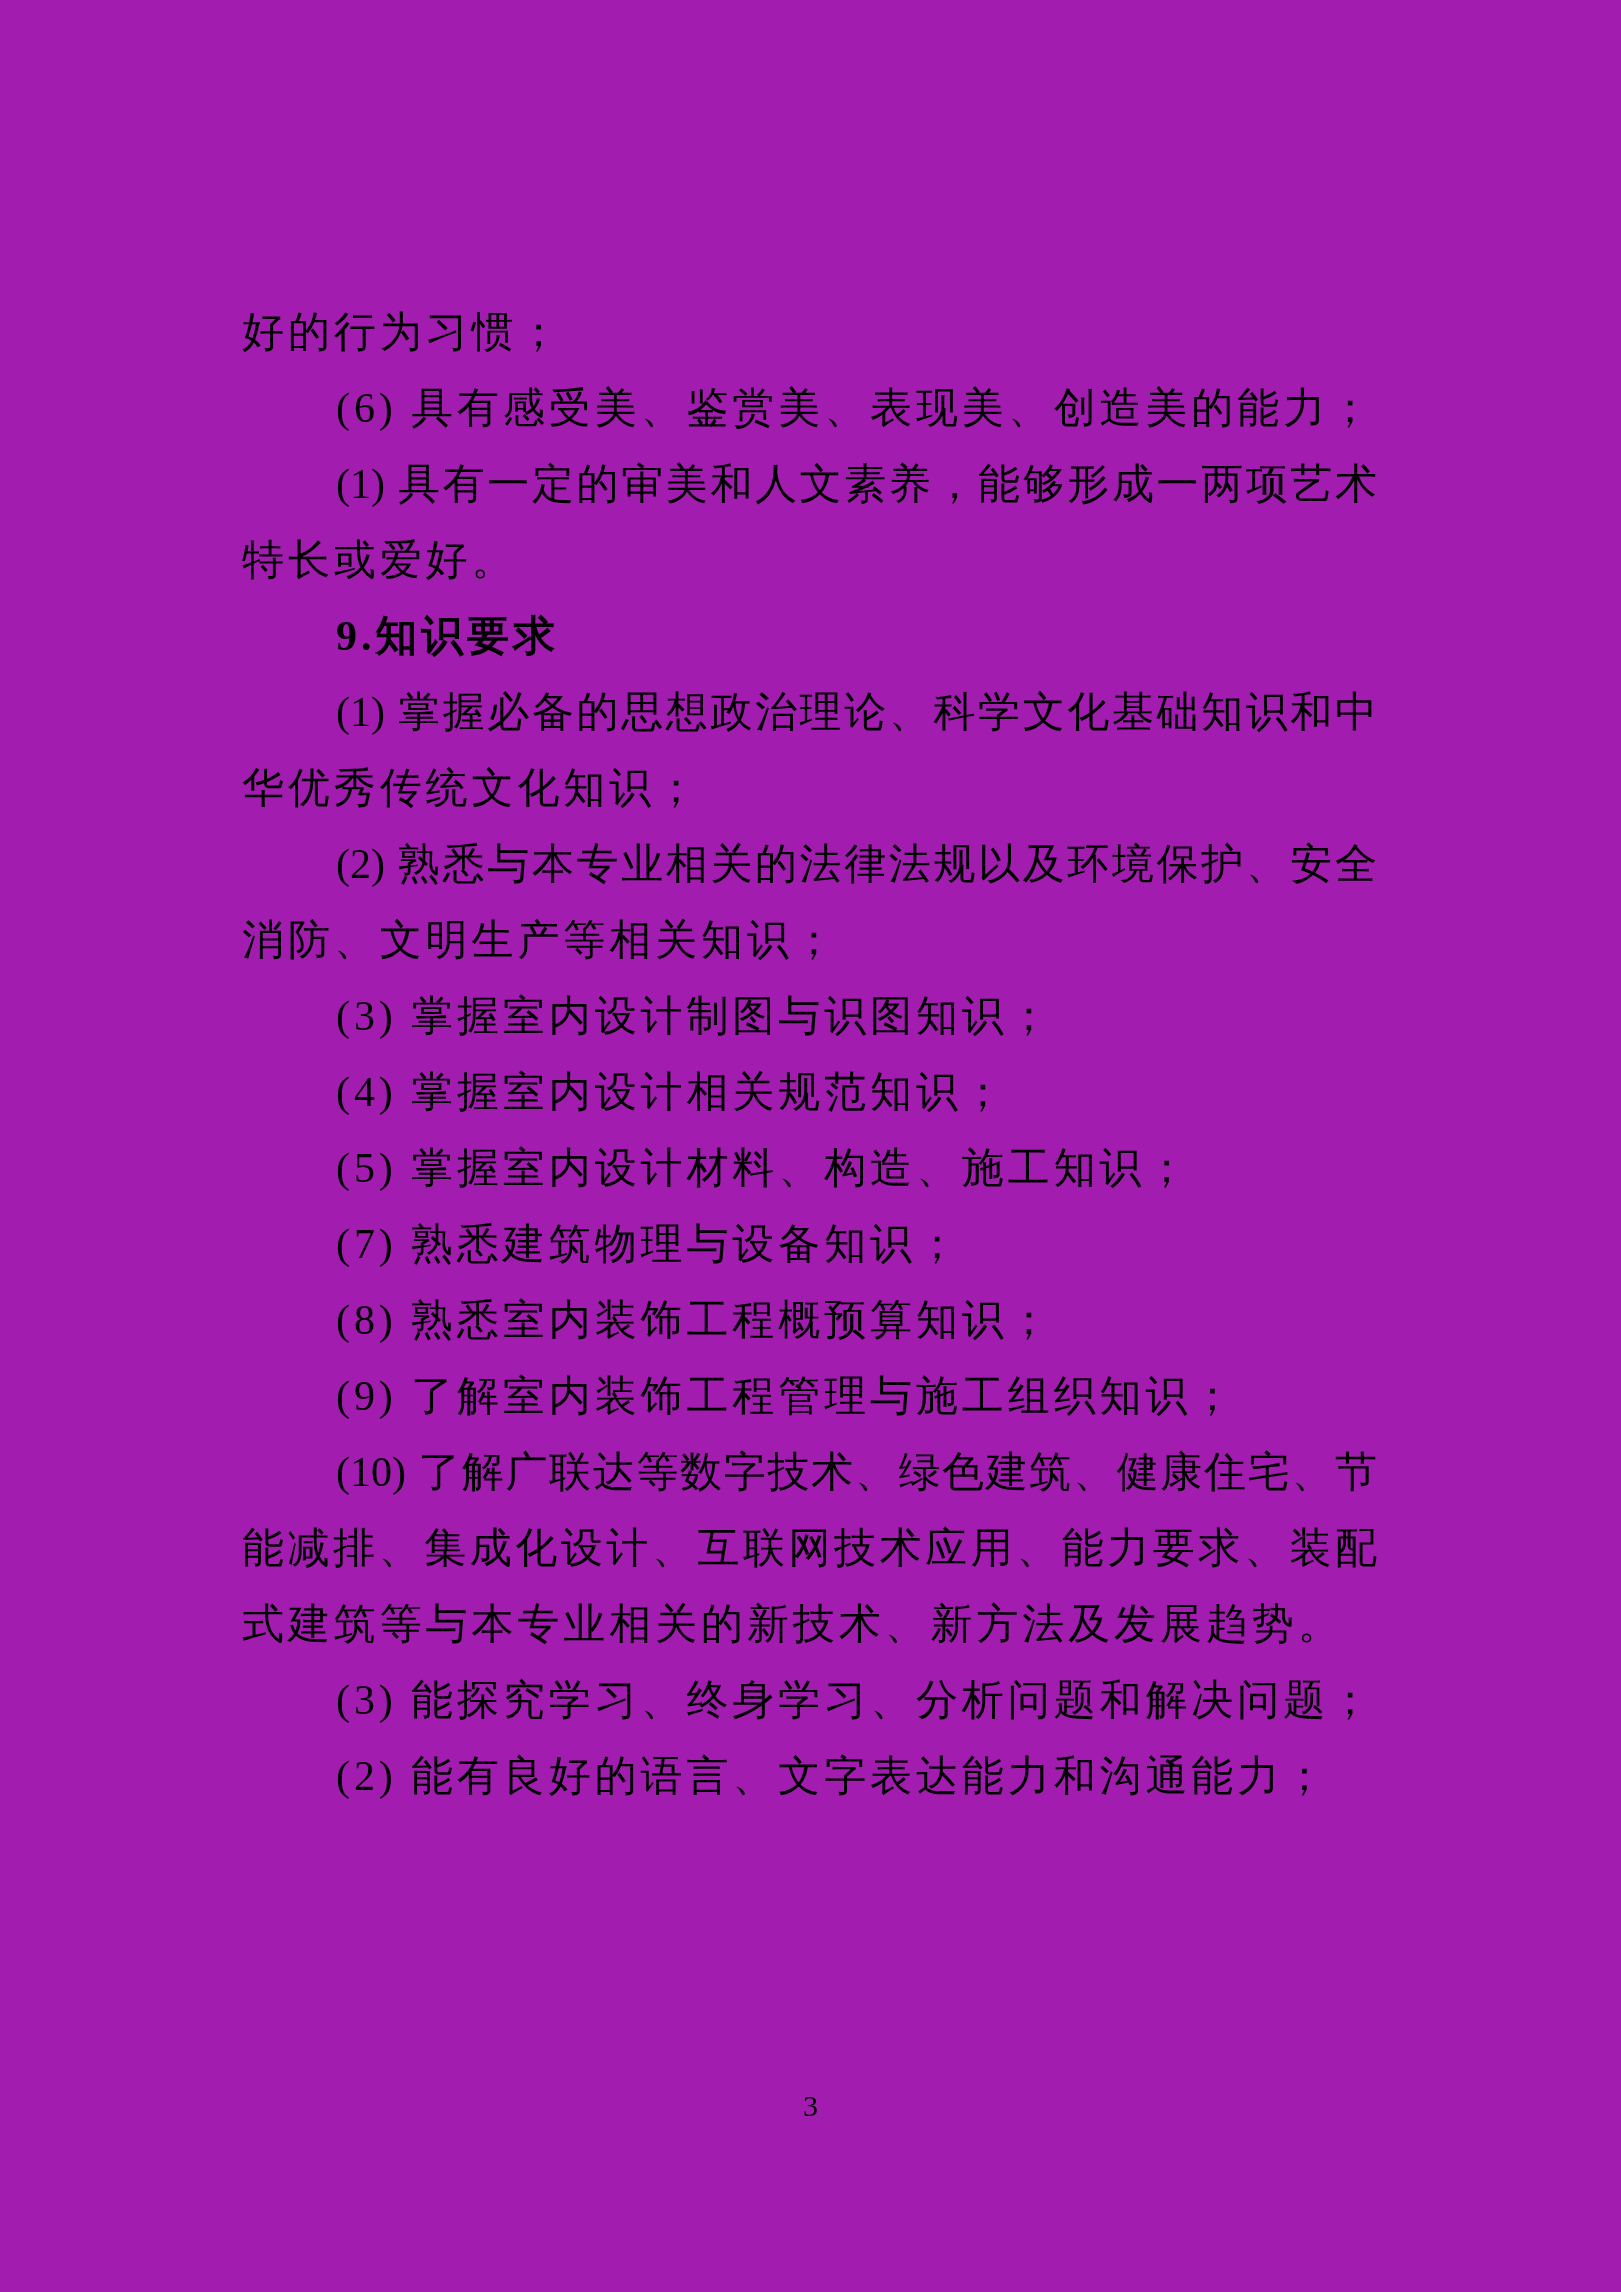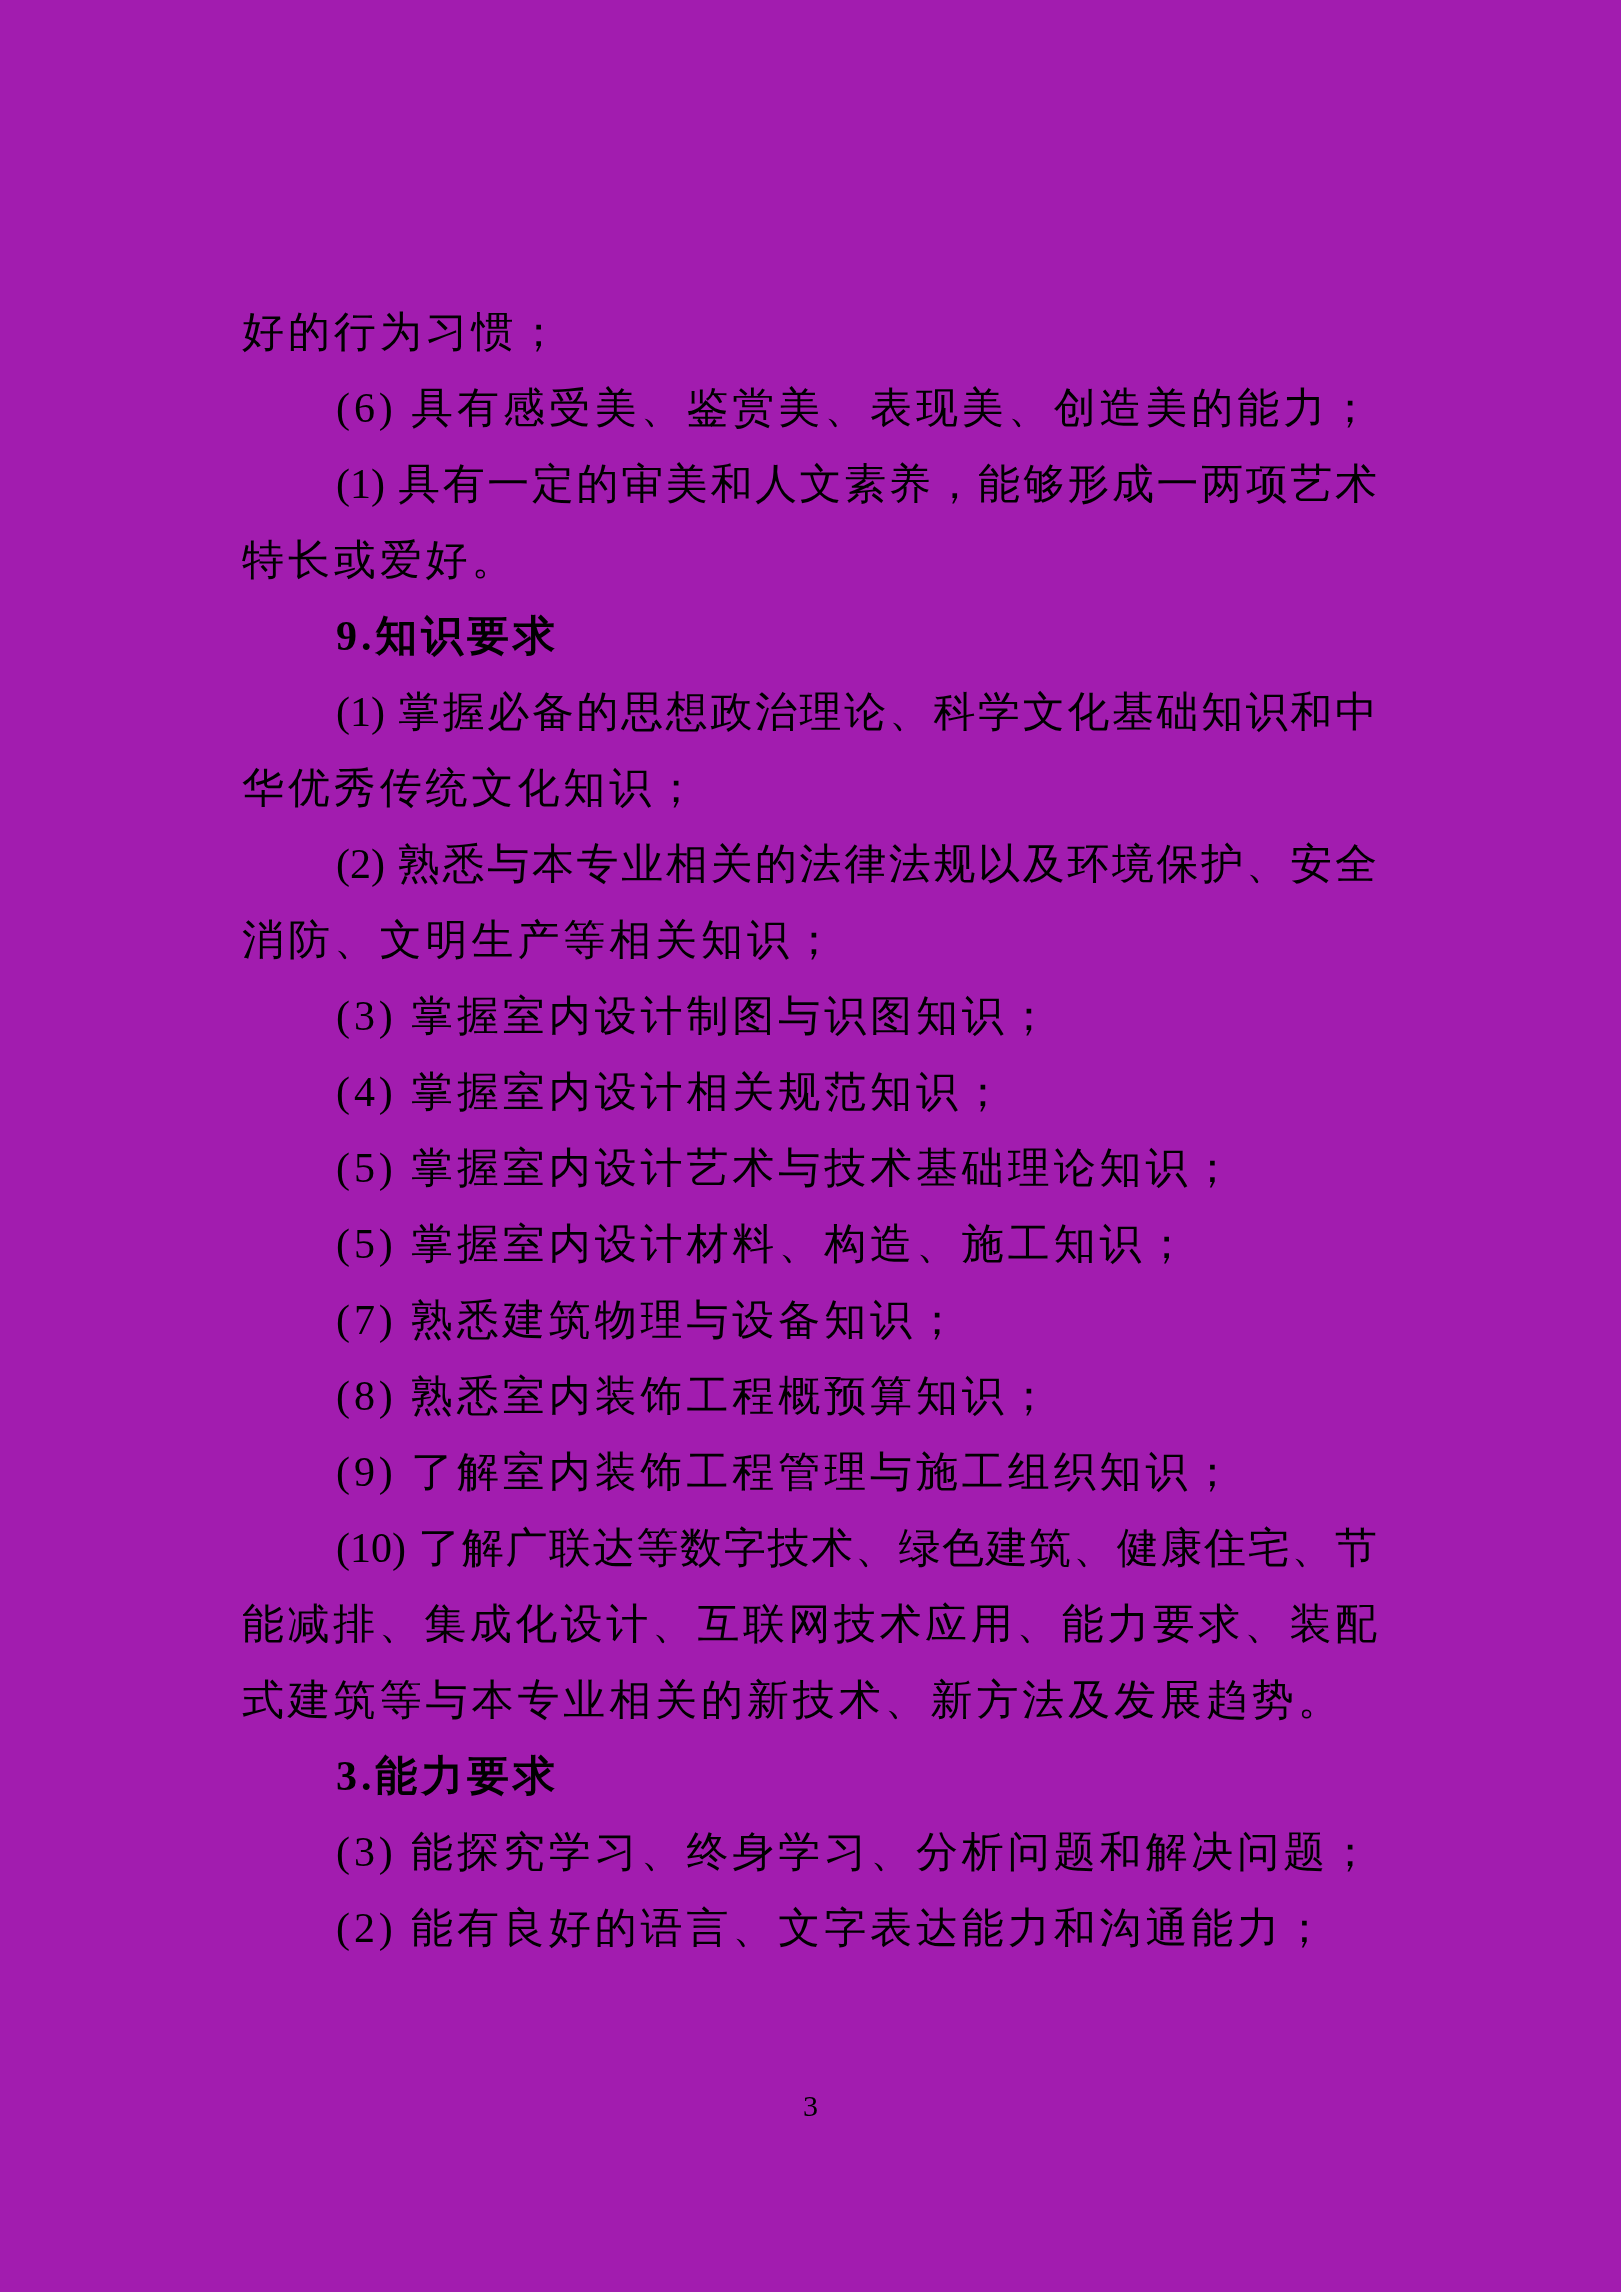--- a/index.html
+++ b/index.html
@@ -65,27 +65,25 @@
     <div class="line indent">(6) 具有感受美、鉴赏美、表现美、创造美的能力；</div>
     <div class="line indent justify">(1) 具有一定的审美和人文素养，能够形成一两项艺术</div>
     <div class="line">特长或爱好。</div>
     <div class="line indent bold">9.知识要求</div>
     <div class="line indent justify">(1) 掌握必备的思想政治理论、科学文化基础知识和中</div>
     <div class="line">华优秀传统文化知识；</div>
     <div class="line indent justify">(2) 熟悉与本专业相关的法律法规以及环境保护、安全</div>
     <div class="line">消防、文明生产等相关知识；</div>
     <div class="line indent">(3) 掌握室内设计制图与识图知识；</div>
     <div class="line indent">(4) 掌握室内设计相关规范知识；</div>
-    <div class="line indent">(5) 掌握室内设计艺术与技术基础理论知识；</div>
     <div class="line indent">(5) 掌握室内设计材料、构造、施工知识；</div>
     <div class="line indent">(7) 熟悉建筑物理与设备知识；</div>
     <div class="line indent">(8) 熟悉室内装饰工程概预算知识；</div>
     <div class="line indent">(9) 了解室内装饰工程管理与施工组织知识；</div>
     <div class="line indent justify">(10) 了解广联达等数字技术、绿色建筑、健康住宅、节</div>
     <div class="line justify">能减排、集成化设计、互联网技术应用、能力要求、装配</div>
     <div class="line">式建筑等与本专业相关的新技术、新方法及发展趋势。</div>
-    <div class="line indent bold">3.能力要求</div>
     <div class="line indent">(3) 能探究学习、终身学习、分析问题和解决问题；</div>
     <div class="line indent">(2) 能有良好的语言、文字表达能力和沟通能力；</div>
   </div>
   <div class="page-number">3</div>
 </div>
 
 
 </body></html>

